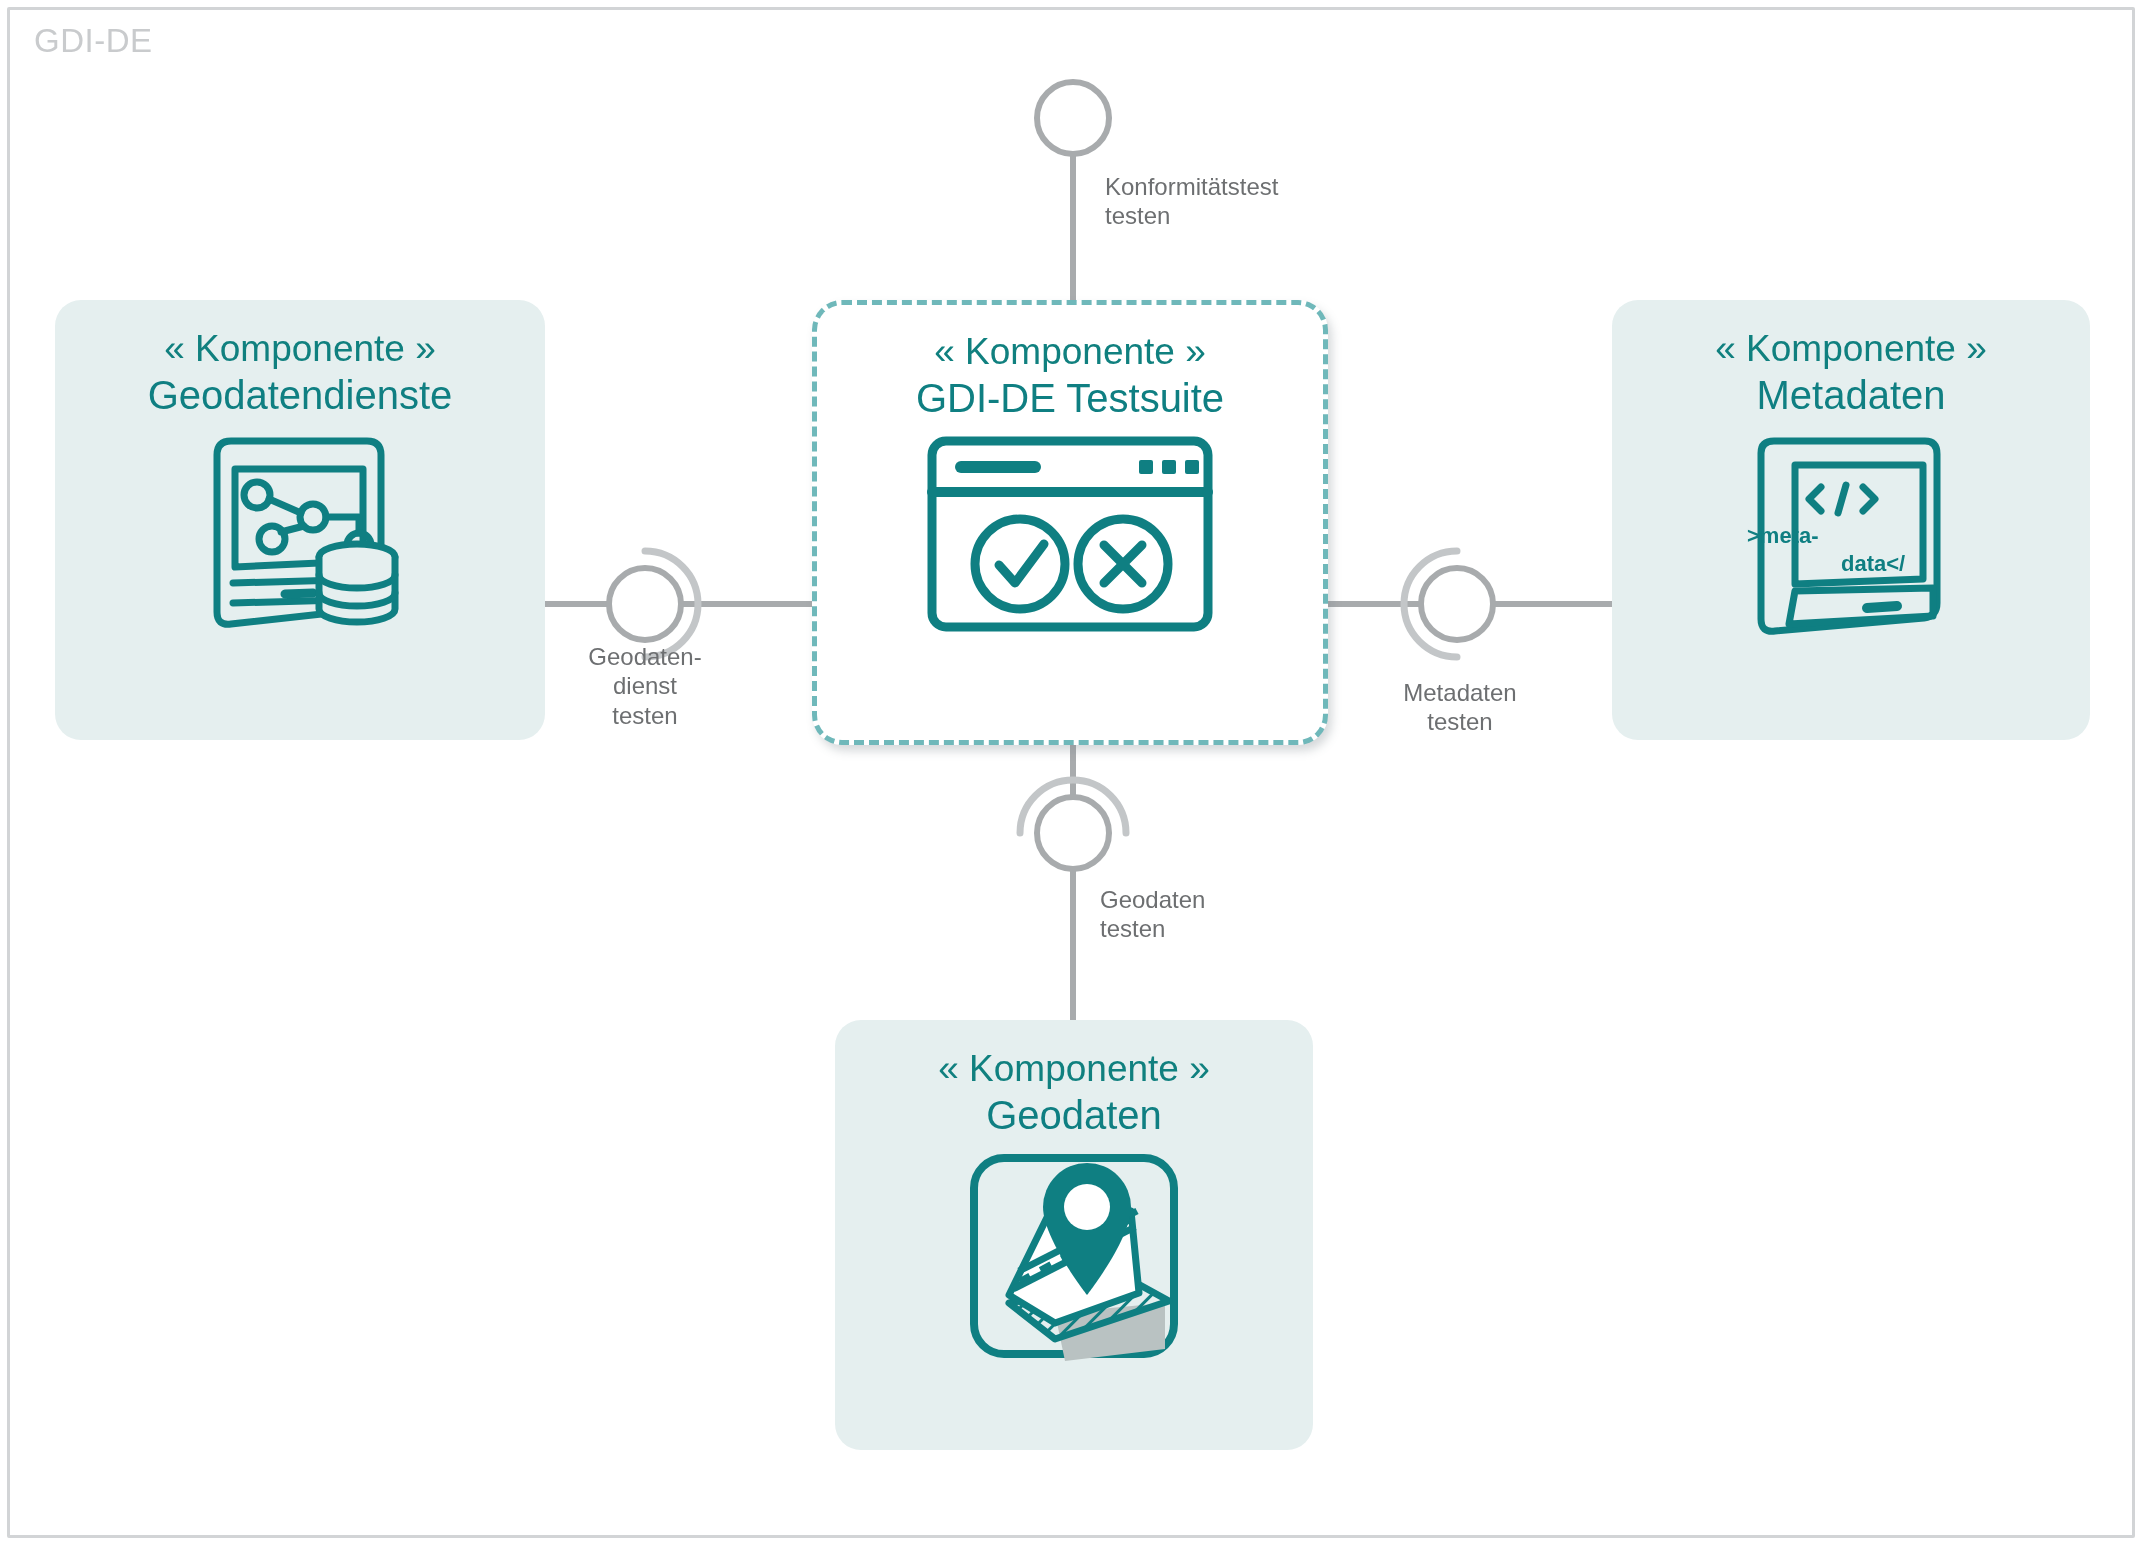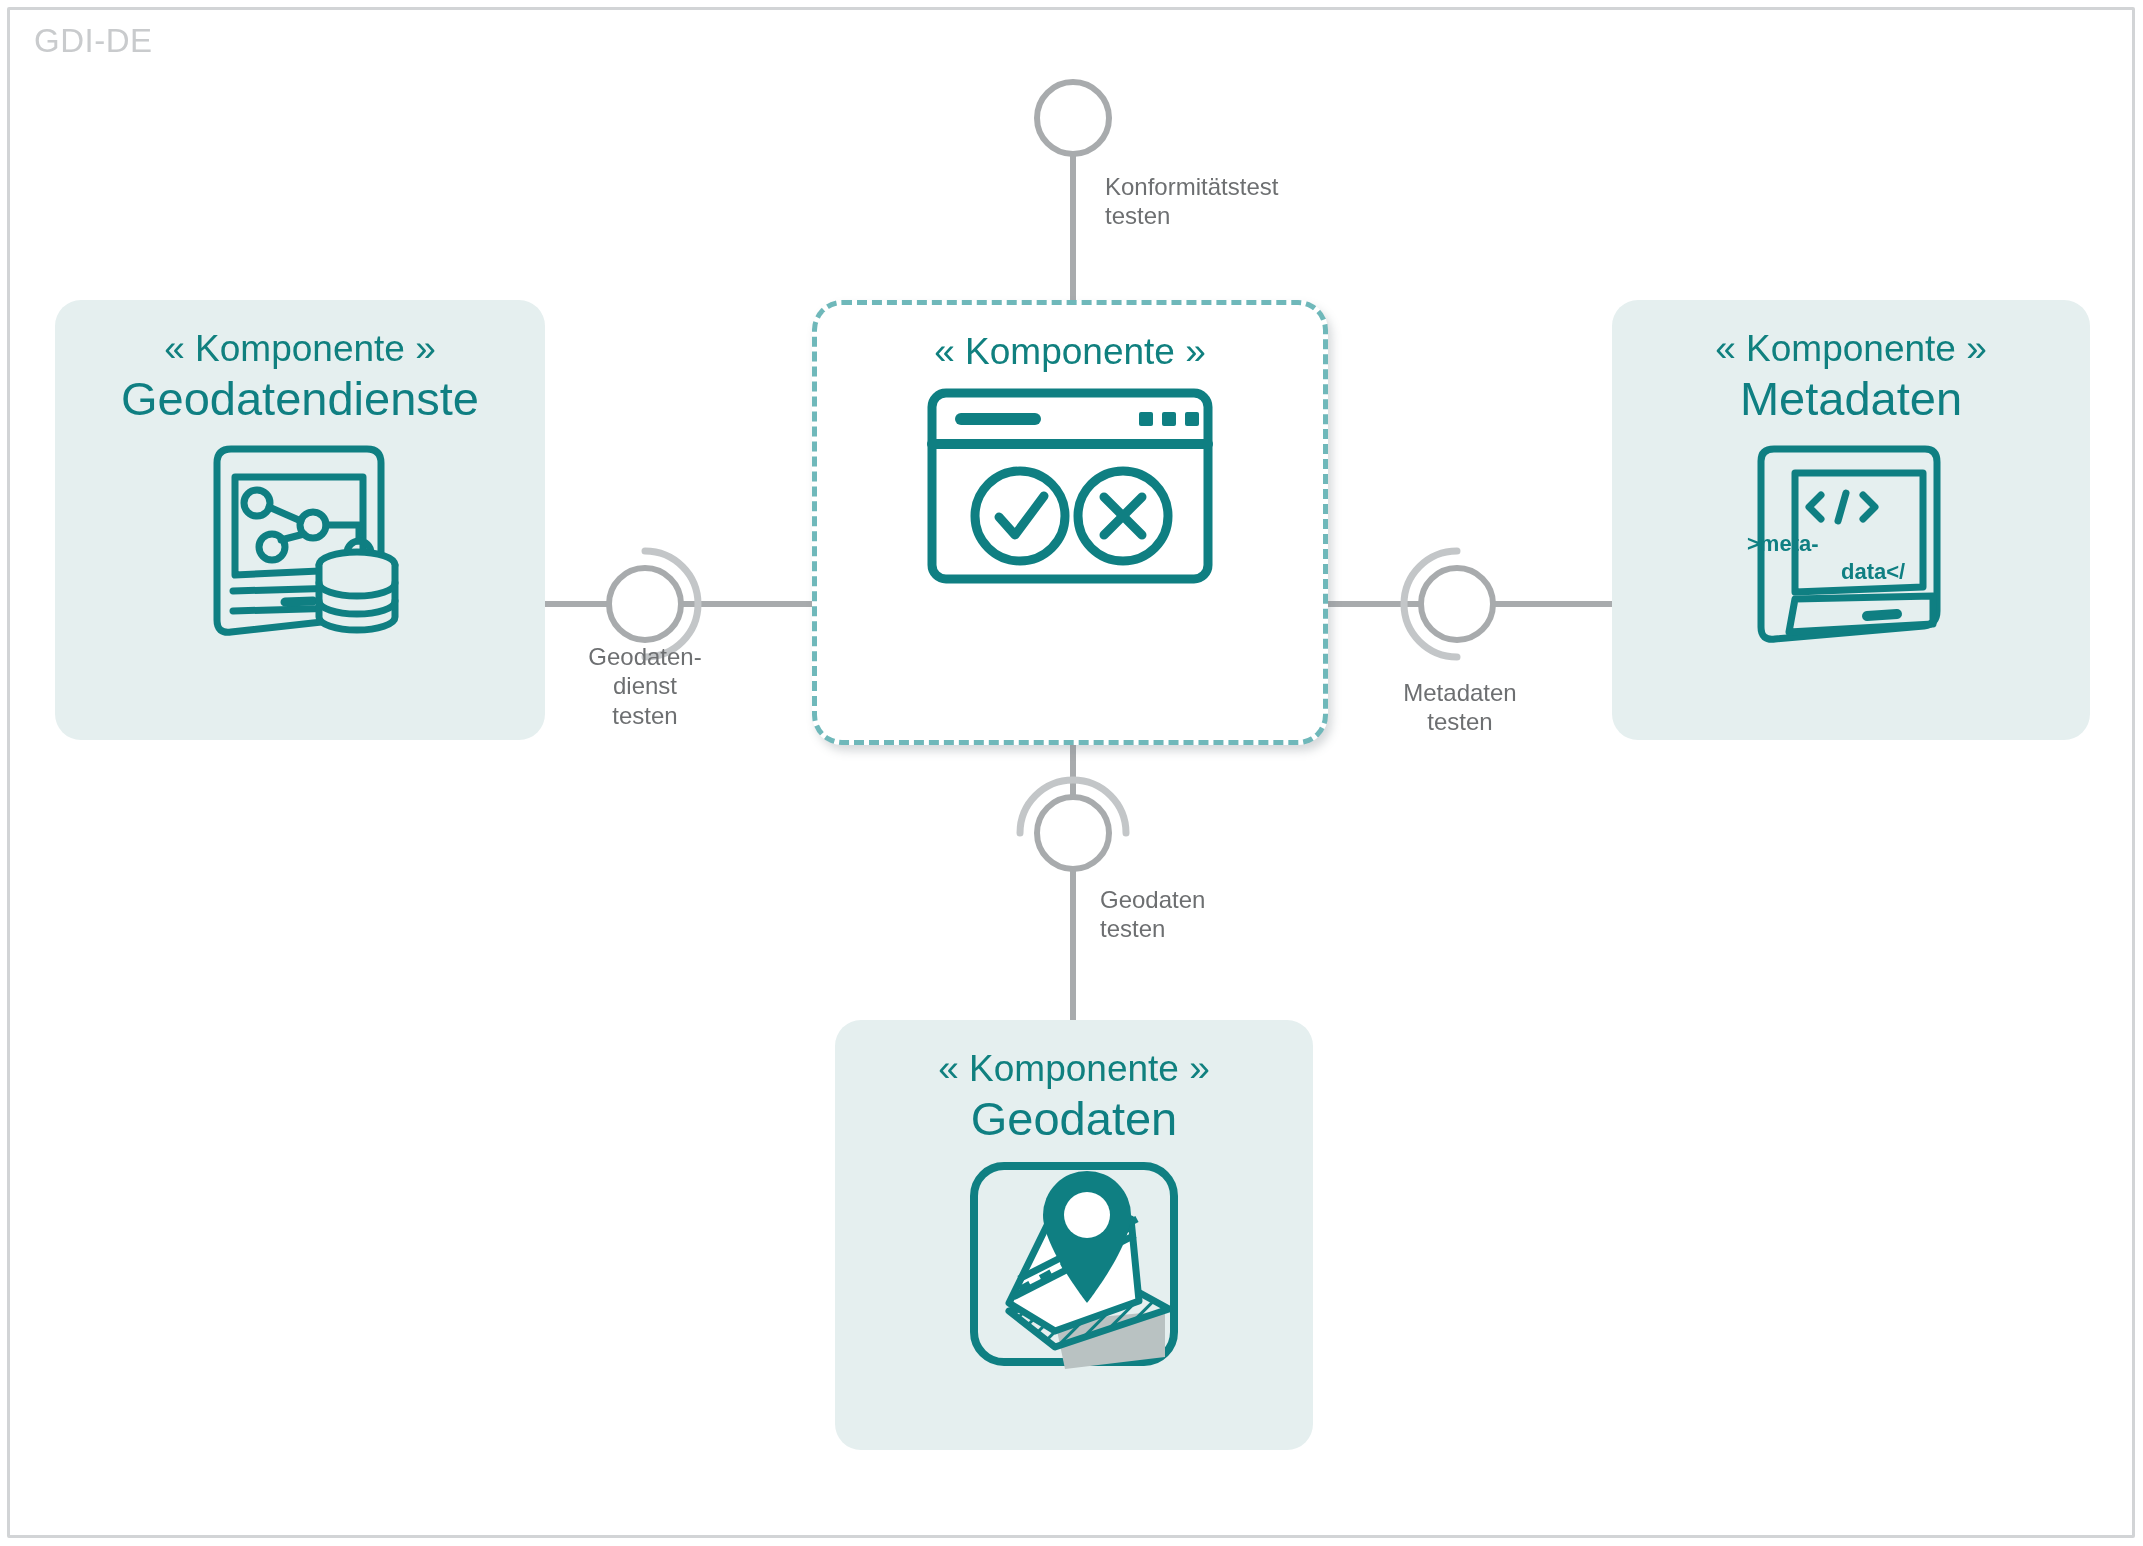--- a/index.html
+++ b/index.html
@@ -63,21 +63,21 @@
 
   .stereotype {
     color: #10807f;
     font-size: 37px;
     line-height: 1.15;
     white-space: nowrap;
   }
 
   .comp-name {
     color: #0f7f82;
-    font-size: 47px;
+    font-size: 40px;
     line-height: 1.2;
     white-space: nowrap;
   }
 
   .comp-icon {
     margin-top: 14px;
     display: block;
   }
 
   
@@ -157,20 +157,21 @@
           <path d="M 124 124 L 124 176 a 38 13 0 0 0 76 0 L 200 124"></path>
           <path d="M 124 142 a 38 13 0 0 0 76 0" fill="none"></path>
           <path d="M 124 160 a 38 13 0 0 0 76 0" fill="none"></path>
         </g>
       </svg>
     </div>
   </div>
 
   <div class="comp center" style="left:812px; top:300px; width:516px; height:445px; padding-top:26px;">
     <div class="stereotype">« Komponente »</div>
+    <div class="comp-name">GDI-DE Testsuite</div>
     <div class="comp-icon">
       <svg width="286" height="196" viewBox="0 0 286 196">
         <g fill="none" stroke="#0f7f82" stroke-width="9" stroke-linecap="round" stroke-linejoin="round">
 
           <rect x="5" y="5" width="276" height="186" rx="14"></rect>
 
           <line x1="5" y1="56" x2="281" y2="56" stroke-width="10"></line>
 
           <line x1="34" y1="31" x2="108" y2="31" stroke-width="12"></line>
 

